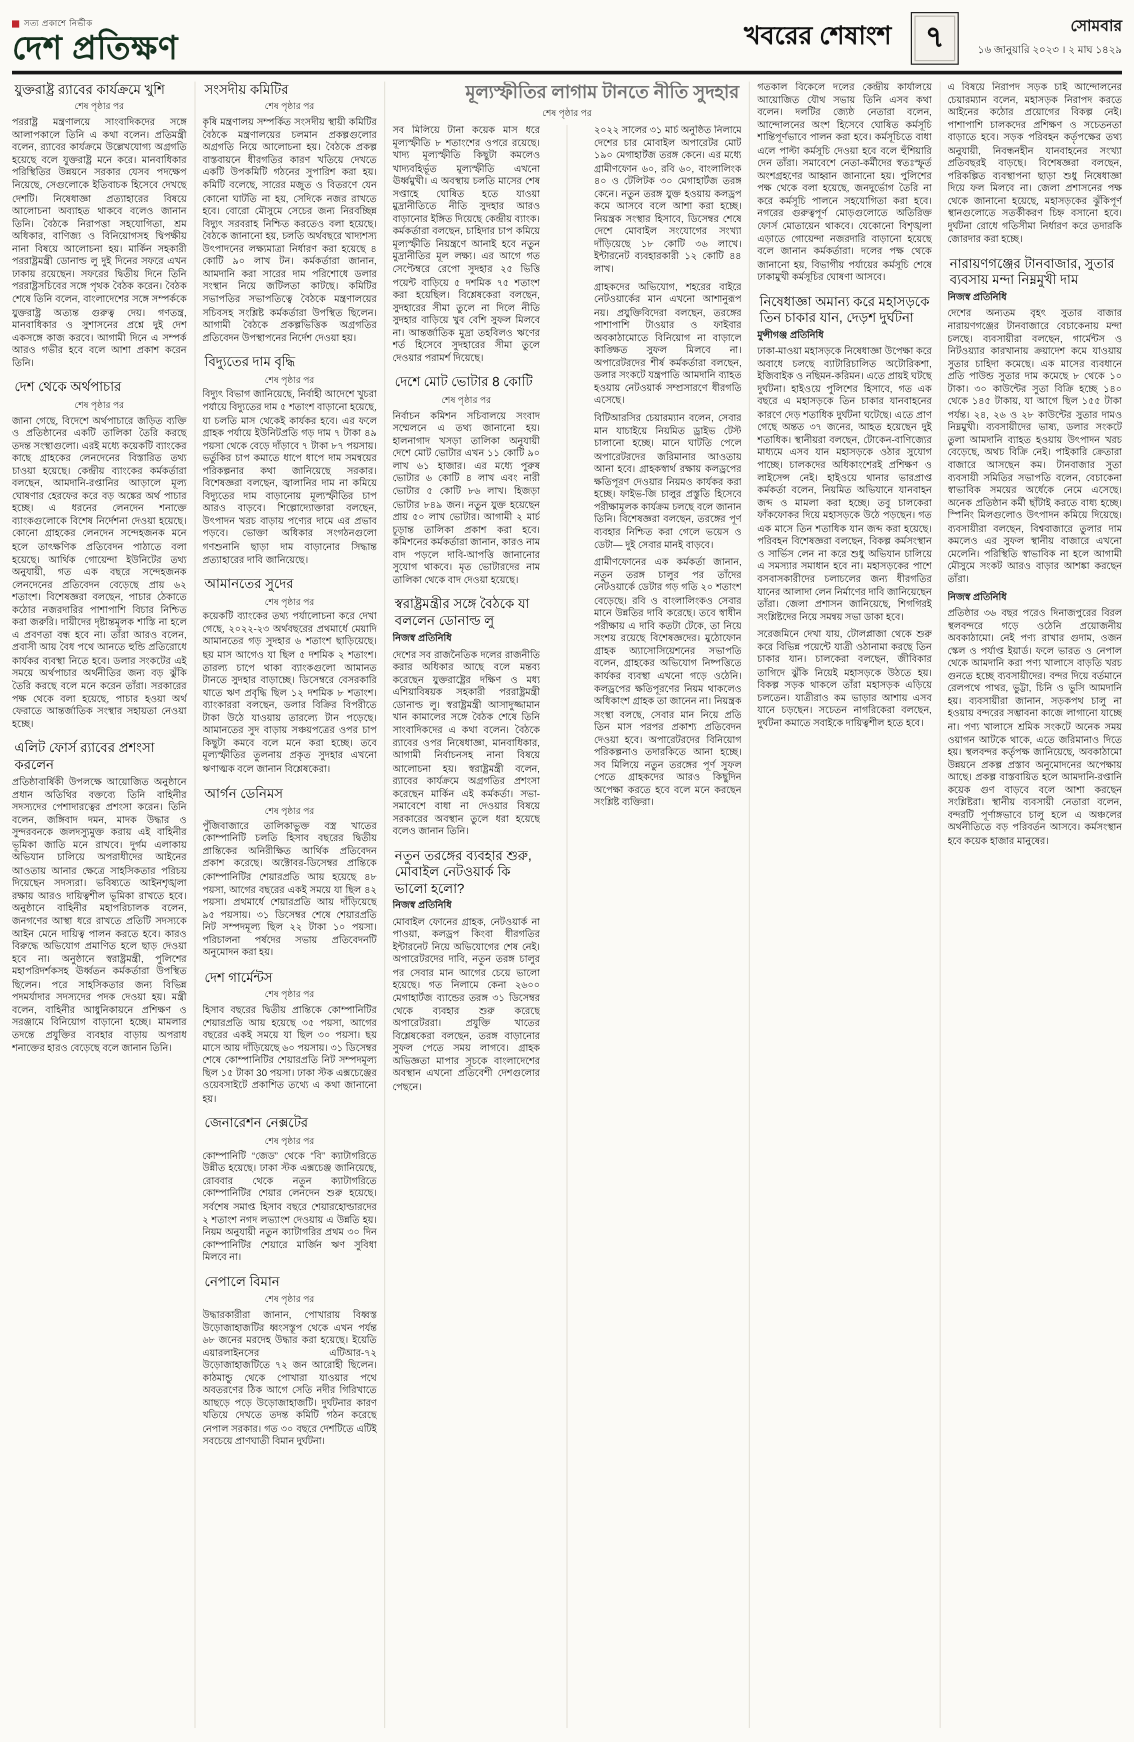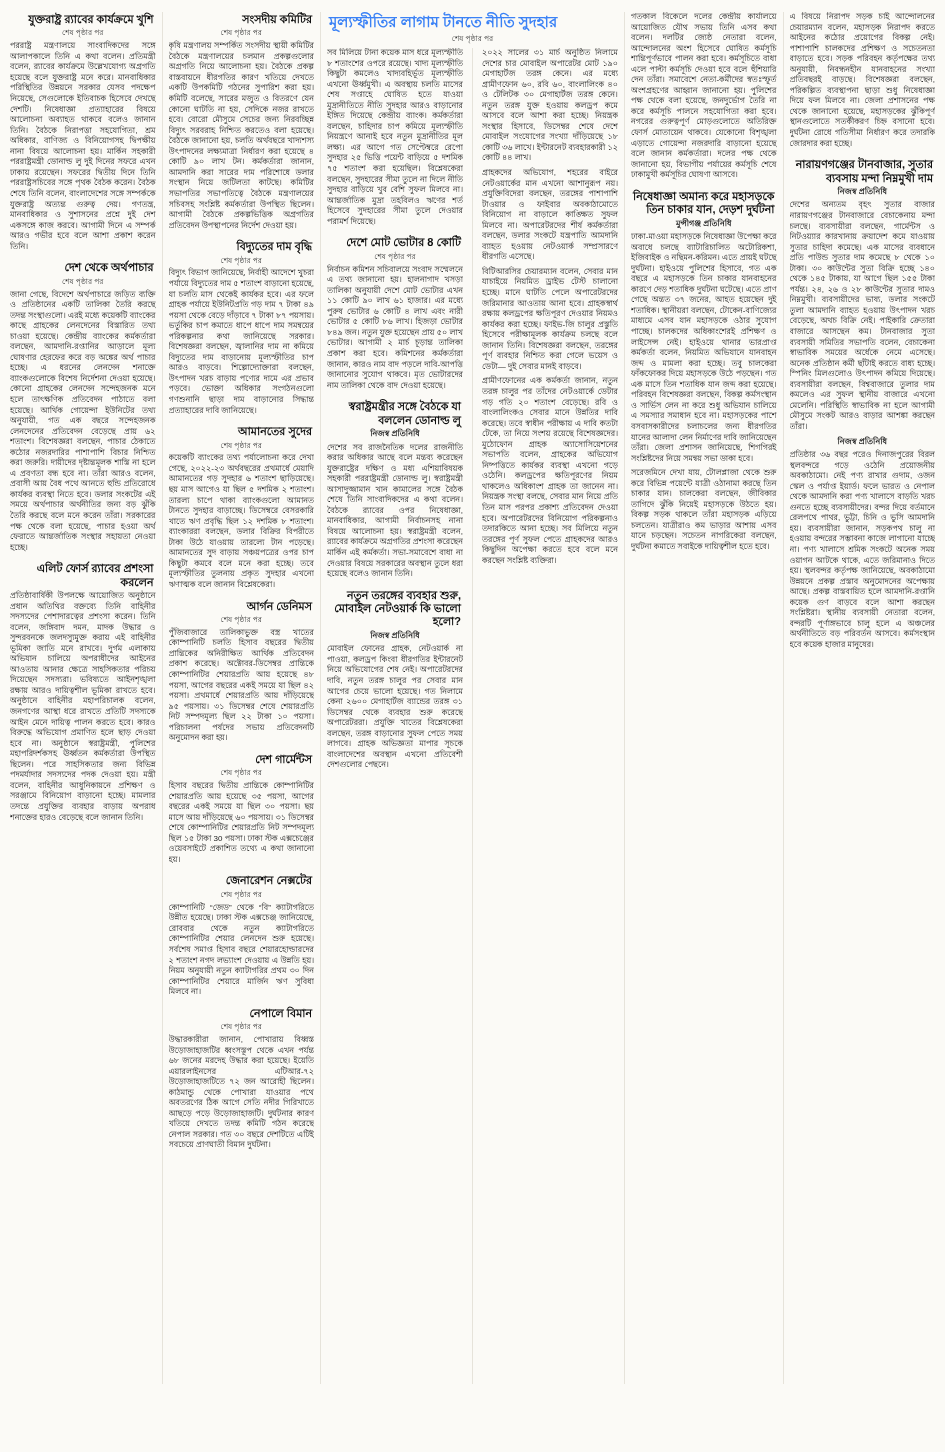--- a/index.html
+++ b/index.html
@@ -62,46 +62,65 @@
   .col{
     flex:1 1 0;
     overflow:hidden;
     text-align:justify;
     font-size:8px;
     line-height:1.32;
     color:#202020;
   }
   .vsep{ width:1px; background:#e6e3da; flex:0 0 1px; }
   .group{ flex:2 1 0; overflow:hidden; display:flex; flex-direction:column; }
-  .group-cols{ display:flex; gap:9px; flex:1; overflow:hidden; }
+  .group-cols{ display:flex; gap:22px; flex:1; overflow:hidden; }
   .group-cols .col{ height:100%; }
   
   .blk-bigheadline{
-    font-size:15px; font-weight:bold; color:#3b82f6;
-    text-align:left; line-height:1.2; margin:1px 2px 2px;
+    font-size:15px; font-weight:bold; color:#737373;
+    text-align:right; line-height:1.2; margin:1px 2px 2px;
   }
   .blk-headline{
-    font-size:11px; font-weight:bold; color:#0d0d0d;
-    text-align:right; line-height:1.22;
+    font-size:11px; font-weight:normal; color:#0d0d0d;
+    text-align:left; line-height:1.22;
     margin:9px 2px 2px;
   }
   .col .blk-headline:first-child{ margin-top:1px; }
   .blk-continued{
     font-size:7.5px; text-align:center; color:#333; margin:0 0 3px;
   }
   .blk-byline{
-    font-size:8px; font-weight:bold; text-align:center; color:#222; margin:0 0 3px;
+    font-size:8px; font-weight:bold; color:#222; margin:0 0 3px;
   }
   .blk-body{ margin:0 0 4px; }
 </style>
 </head>
 <body>
 
 <div class="page">
 
+  <header class="page-header">
+    <div class="masthead">
+      <div class="tagline">
+        <span class="red-accent"></span>
+        <span>সত্য প্রকাশে নির্ভীক</span>
+      </div>
+      <div class="paper-name">দেশ প্রতিক্ষণ</div>
+    </div>
+    <div class="header-right">
+      <div class="section-title">খবরের শেষাংশ</div>
+      <div class="page-number-box">
+        <span>৭</span>
+      </div>
+      <div class="date-block">
+        <div class="day">সোমবার</div>
+        <div class="date">১৬ জানুয়ারি ২০২৩ । ২ মাঘ ১৪২৯</div>
+      </div>
+    </div>
+  </header>
 
   <main class="columns" id="columns">
       <div class="col">
         <h3 class="blk-headline">যুক্তরাষ্ট্র র‍্যাবের কার্যক্রমে খুশি</h3>
         <div class="blk-continued">শেষ পৃষ্ঠার পর</div>
         <p class="blk-body">পররাষ্ট্র মন্ত্রণালয়ে সাংবাদিকদের সঙ্গে আলাপকালে তিনি এ কথা বলেন। প্রতিমন্ত্রী বলেন, র‍্যাবের কার্যক্রমে উল্লেখযোগ্য অগ্রগতি হয়েছে বলে যুক্তরাষ্ট্র মনে করে। মানবাধিকার পরিস্থিতির উন্নয়নে সরকার যেসব পদক্ষেপ নিয়েছে, সেগুলোকে ইতিবাচক হিসেবে দেখছে দেশটি। নিষেধাজ্ঞা প্রত্যাহারের বিষয়ে আলোচনা অব্যাহত থাকবে বলেও জানান তিনি। বৈঠকে নিরাপত্তা সহযোগিতা, শ্রম অধিকার, বাণিজ্য ও বিনিয়োগসহ দ্বিপক্ষীয় নানা বিষয়ে আলোচনা হয়। মার্কিন সহকারী পররাষ্ট্রমন্ত্রী ডোনাল্ড লু দুই দিনের সফরে এখন ঢাকায় রয়েছেন। সফরের দ্বিতীয় দিনে তিনি পররাষ্ট্রসচিবের সঙ্গে পৃথক বৈঠক করেন। বৈঠক শেষে তিনি বলেন, বাংলাদেশের সঙ্গে সম্পর্ককে যুক্তরাষ্ট্র অত্যন্ত গুরুত্ব দেয়। গণতন্ত্র, মানবাধিকার ও সুশাসনের প্রশ্নে দুই দেশ একসঙ্গে কাজ করবে। আগামী দিনে এ সম্পর্ক আরও গভীর হবে বলে আশা প্রকাশ করেন তিনি।</p>
         <h3 class="blk-headline">দেশ থেকে অর্থপাচার</h3>
         <div class="blk-continued">শেষ পৃষ্ঠার পর</div>
         <p class="blk-body">জানা গেছে, বিদেশে অর্থপাচারে জড়িত ব্যক্তি ও প্রতিষ্ঠানের একটি তালিকা তৈরি করছে তদন্ত সংস্থাগুলো। এরই মধ্যে কয়েকটি ব্যাংকের কাছে গ্রাহকের লেনদেনের বিস্তারিত তথ্য চাওয়া হয়েছে। কেন্দ্রীয় ব্যাংকের কর্মকর্তারা বলছেন, আমদানি-রপ্তানির আড়ালে মূল্য ঘোষণার হেরফের করে বড় অঙ্কের অর্থ পাচার হচ্ছে। এ ধরনের লেনদেন শনাক্তে ব্যাংকগুলোকে বিশেষ নির্দেশনা দেওয়া হয়েছে। কোনো গ্রাহকের লেনদেন সন্দেহজনক মনে হলে তাৎক্ষণিক প্রতিবেদন পাঠাতে বলা হয়েছে। আর্থিক গোয়েন্দা ইউনিটের তথ্য অনুযায়ী, গত এক বছরে সন্দেহজনক লেনদেনের প্রতিবেদন বেড়েছে প্রায় ৬২ শতাংশ। বিশেষজ্ঞরা বলছেন, পাচার ঠেকাতে কঠোর নজরদারির পাশাপাশি বিচার নিশ্চিত করা জরুরি। দায়ীদের দৃষ্টান্তমূলক শাস্তি না হলে এ প্রবণতা বন্ধ হবে না। তাঁরা আরও বলেন, প্রবাসী আয় বৈধ পথে আনতে হুন্ডি প্রতিরোধে কার্যকর ব্যবস্থা নিতে হবে। ডলার সংকটের এই সময়ে অর্থপাচার অর্থনীতির জন্য বড় ঝুঁকি তৈরি করছে বলে মনে করেন তাঁরা। সরকারের পক্ষ থেকে বলা হয়েছে, পাচার হওয়া অর্থ ফেরাতে আন্তর্জাতিক সংস্থার সহায়তা নেওয়া হচ্ছে।</p>
         <h3 class="blk-headline">এলিট ফোর্স র‍্যাবের প্রশংসা করলেন</h3>

